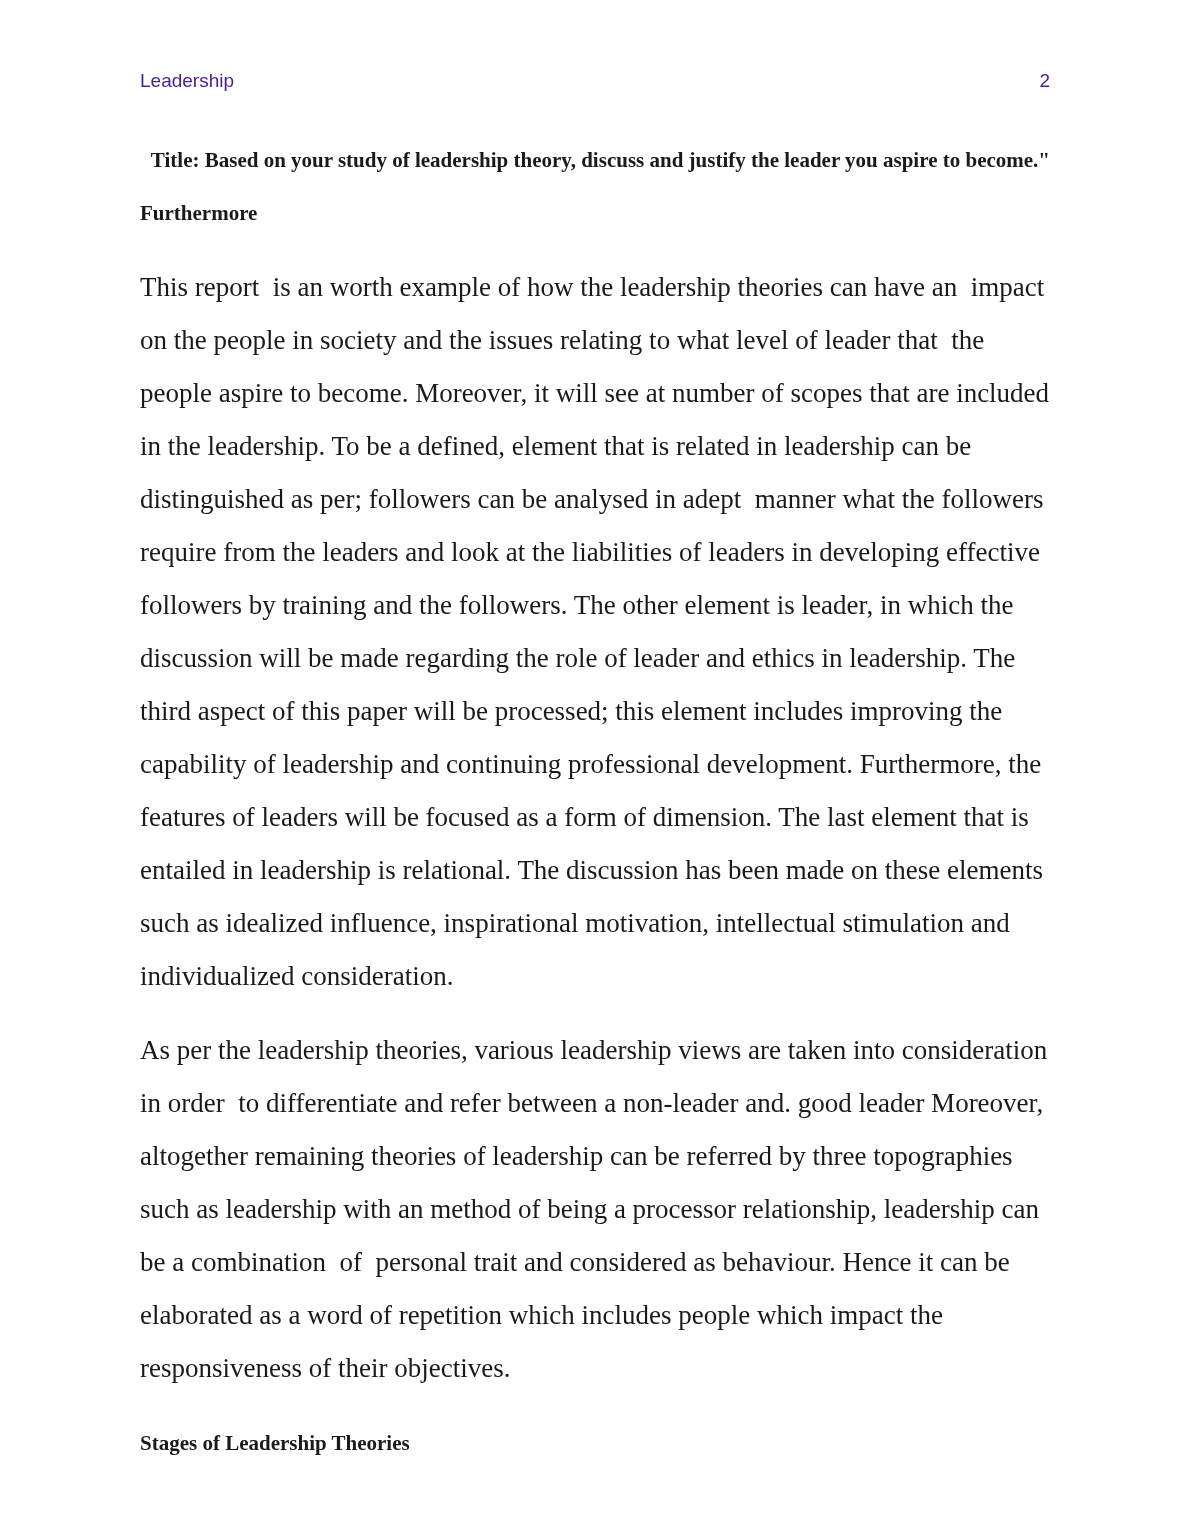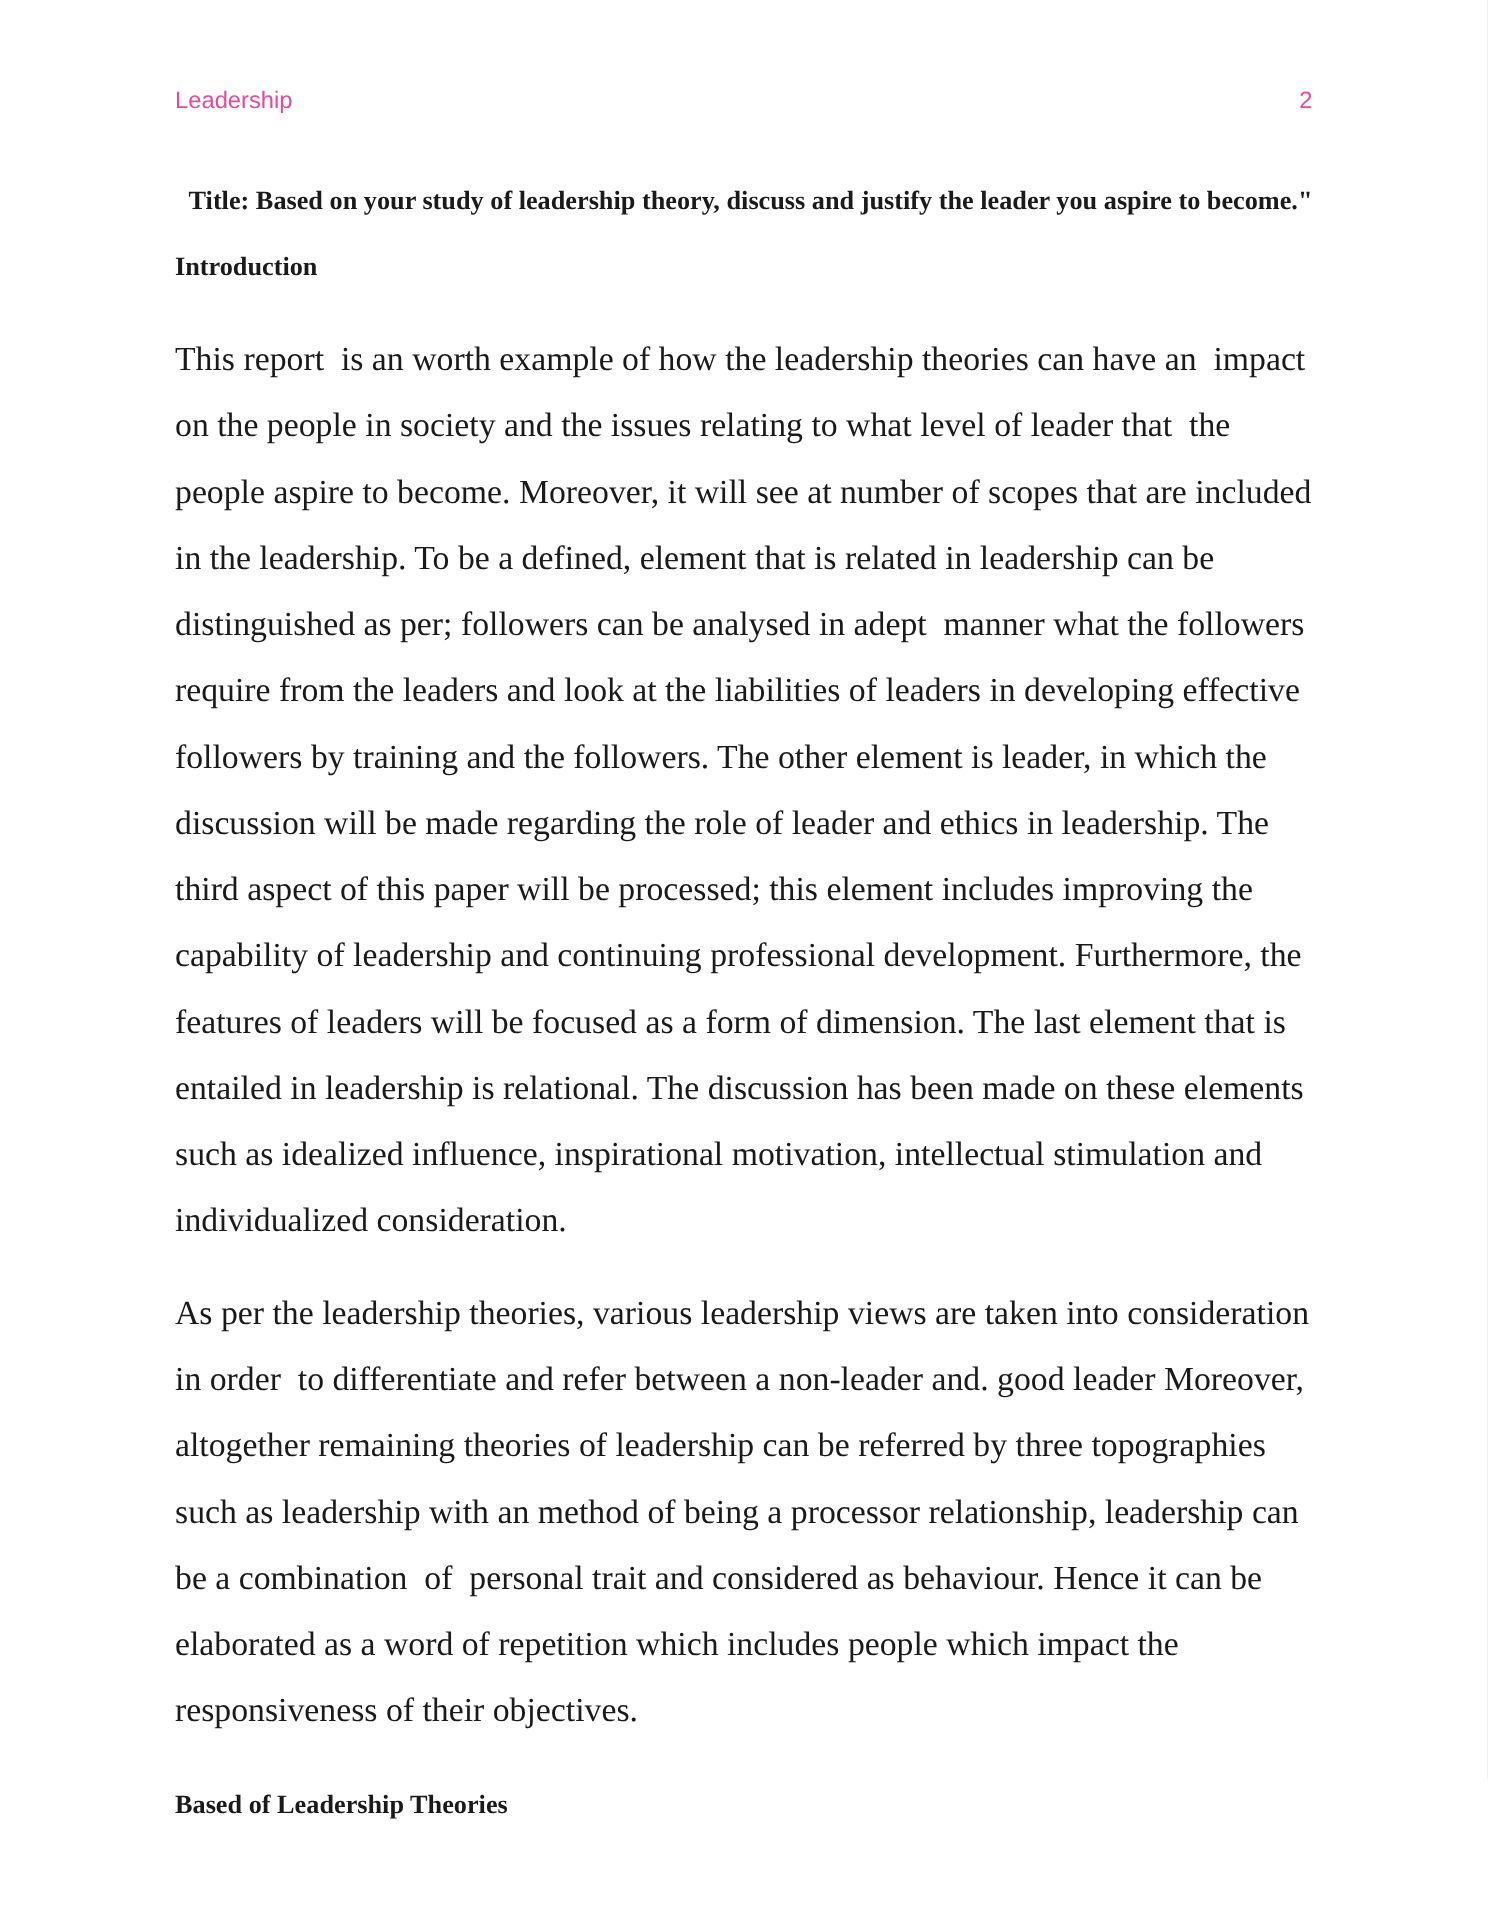--- a/index.html
+++ b/index.html
@@ -17,21 +17,21 @@
     padding: 70px 140px 0 140px;
     font-family: "Liberation Serif", serif;
     color: #1a1a1a;
   }
   .doc-header {
     display: flex;
     justify-content: space-between;
     align-items: baseline;
     font-family: "Liberation Sans", sans-serif;
     font-size: 19px;
-    color: #ec4899;
+    color: #4c1d95;
     margin-bottom: 42px;
   }
   .doc-title {
     font-weight: bold;
     font-size: 21px;
     line-height: 53px;
     margin: 0 0 0 0;
     white-space: pre-wrap;
     text-align: right;
   }
@@ -56,21 +56,21 @@
 
 <div class="page">
 
   <div class="doc-header">
     <span>Leadership</span>
     <span>2</span>
   </div>
 
   <p class="doc-title">Title: Based on your study of leadership theory, discuss and justify the leader you aspire to become."</p>
 
-  <h2 class="section-heading">Introduction</h2>
+  <h2 class="section-heading">Furthermore</h2>
 
   <p class="body-paragraph">This report  is an worth example of how the leadership theories can have an  impact on the people in society and the issues relating to what level of leader that  the people aspire to become. Moreover, it will see at number of scopes that are included in the leadership. To be a defined, element that is related in leadership can be distinguished as per; followers can be analysed in adept  manner what the followers require from the leaders and look at the liabilities of leaders in developing effective followers by training and the followers. The other element is leader, in which the discussion will be made regarding the role of leader and ethics in leadership. The third aspect of this paper will be processed; this element includes improving the capability of leadership and continuing professional development. Furthermore, the features of leaders will be focused as a form of dimension. The last element that is entailed in leadership is relational. The discussion has been made on these elements such as idealized influence, inspirational motivation, intellectual stimulation and individualized consideration.</p>
 
   <p class="body-paragraph">As per the leadership theories, various leadership views are taken into consideration in order  to differentiate and refer between a non-leader and. good leader Moreover, altogether remaining theories of leadership can be referred by three topographies such as leadership with an method of being a processor relationship, leadership can be a combination  of  personal trait and considered as behaviour. Hence it can be elaborated as a word of repetition which includes people which impact the responsiveness of their objectives.</p>
 
-  <h2 class="section-heading heading-spaced">Based of Leadership Theories</h2>
+  <h2 class="section-heading heading-spaced">Stages of Leadership Theories</h2>
 
 </div>
 
 </body></html>

